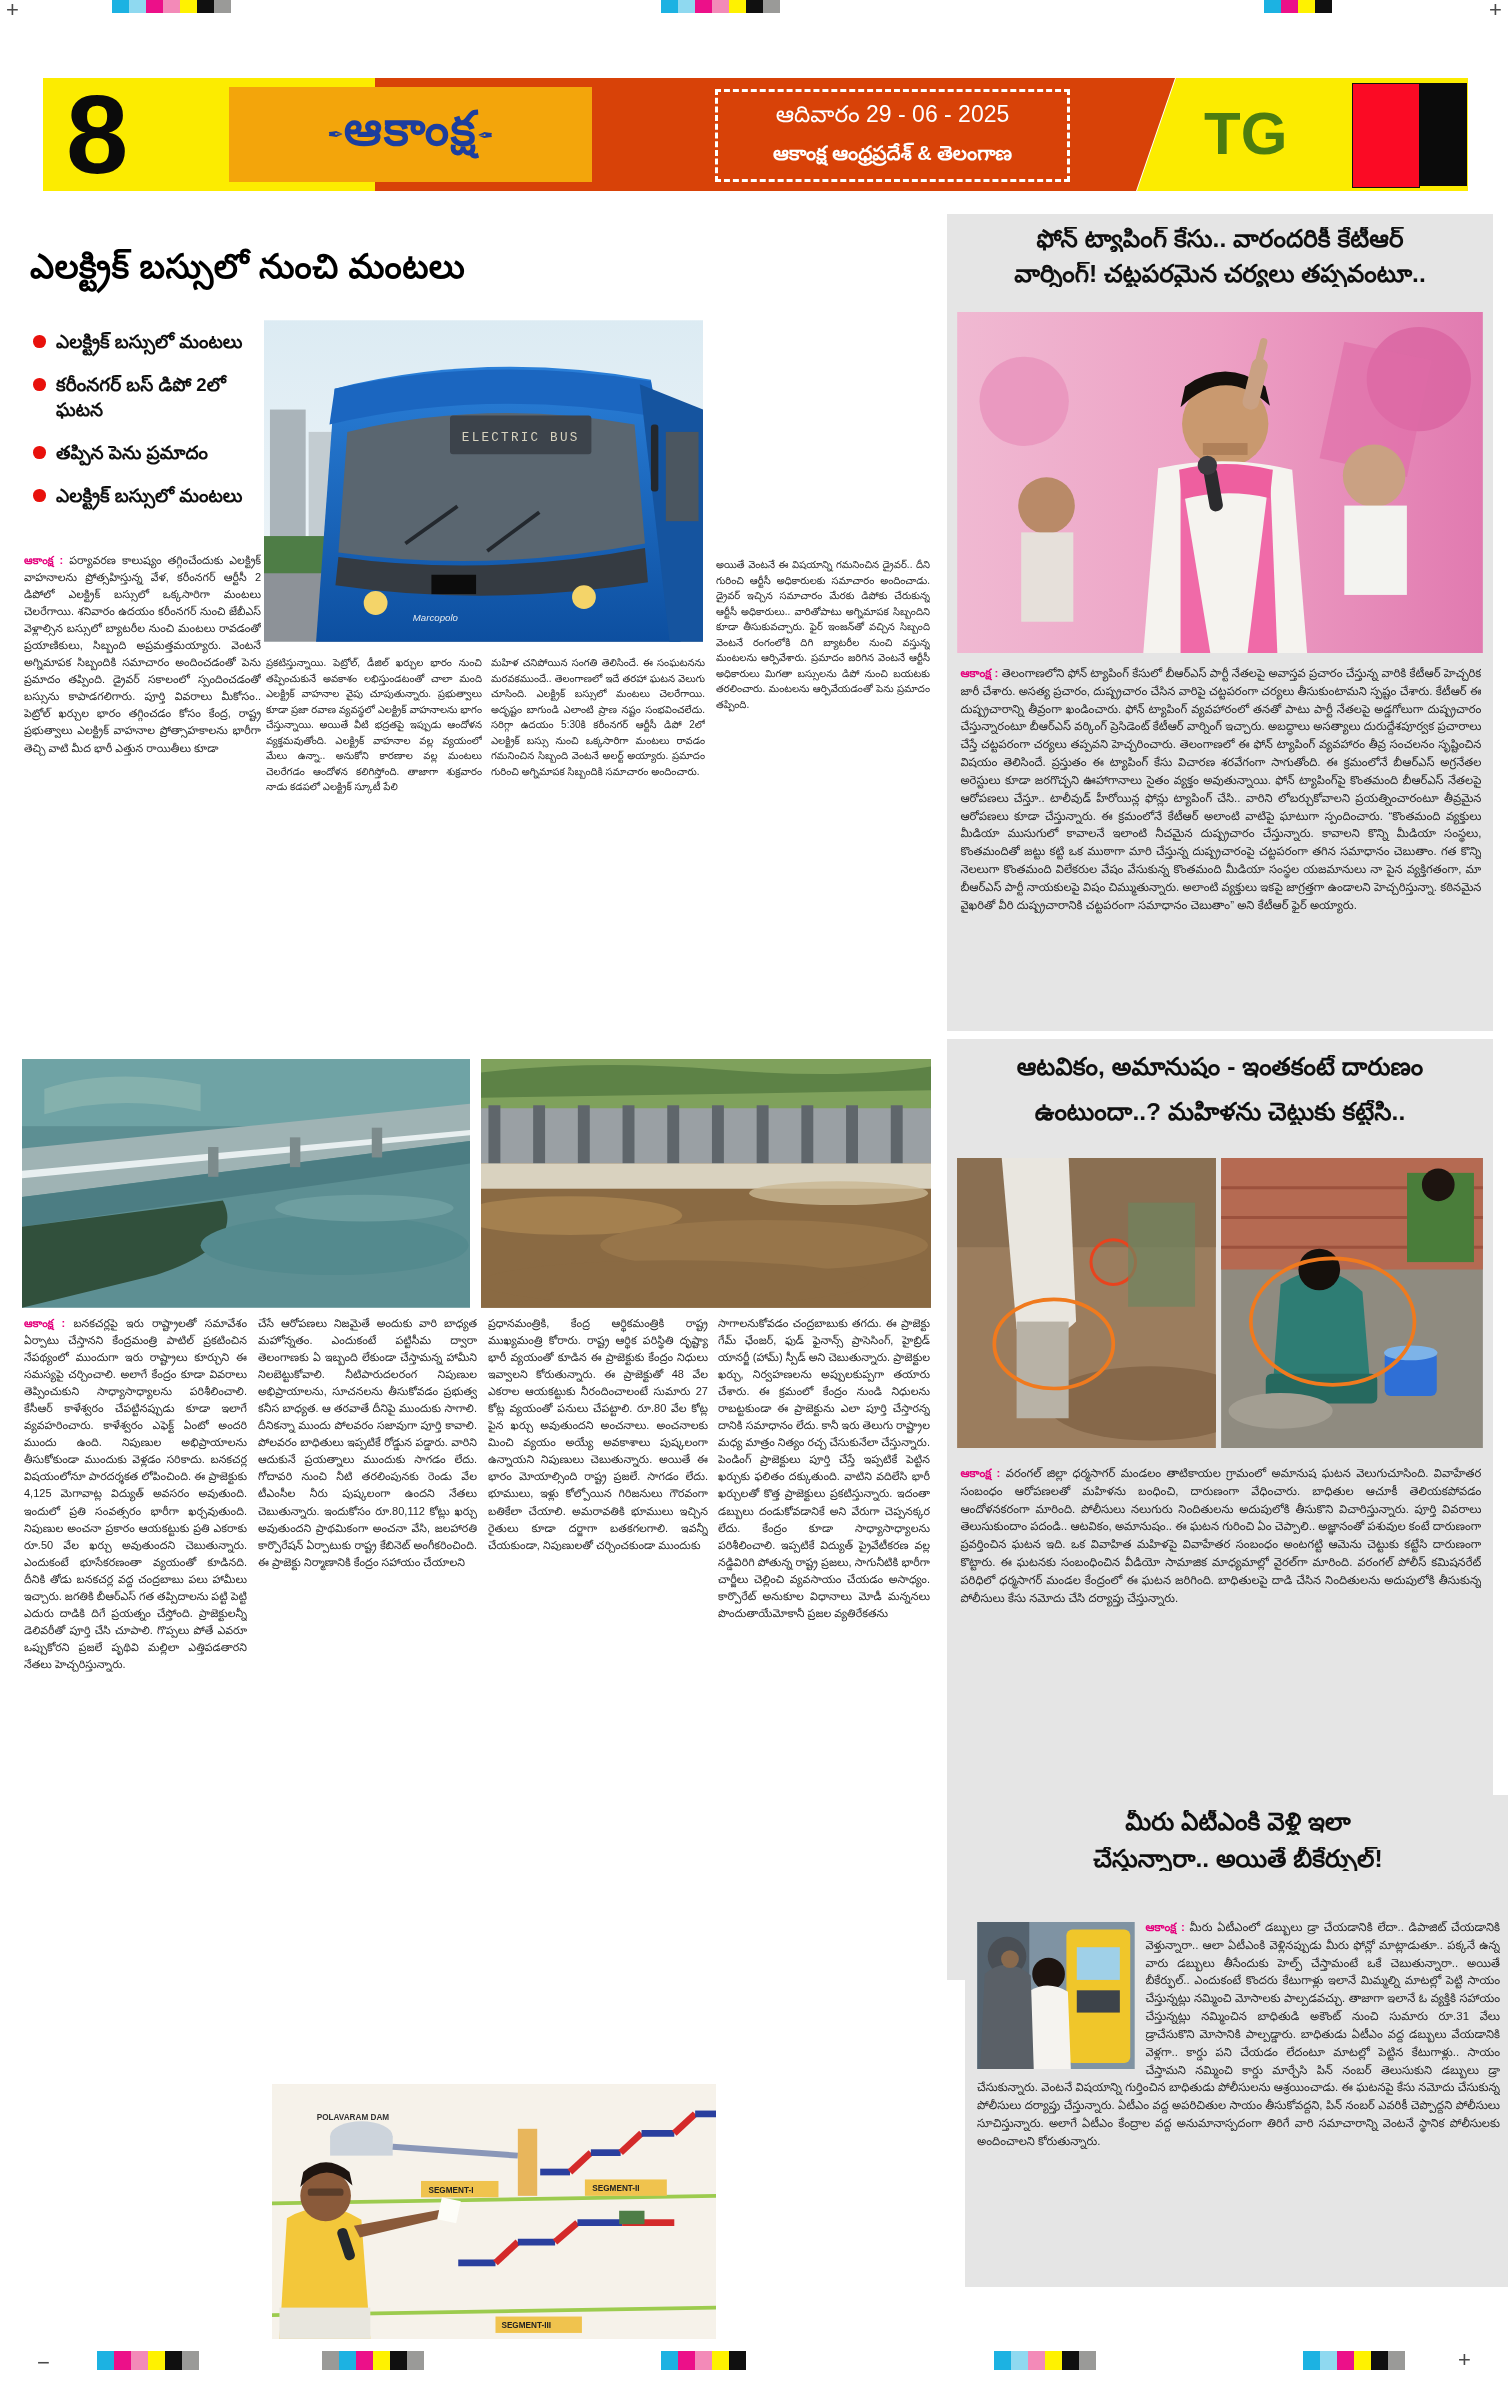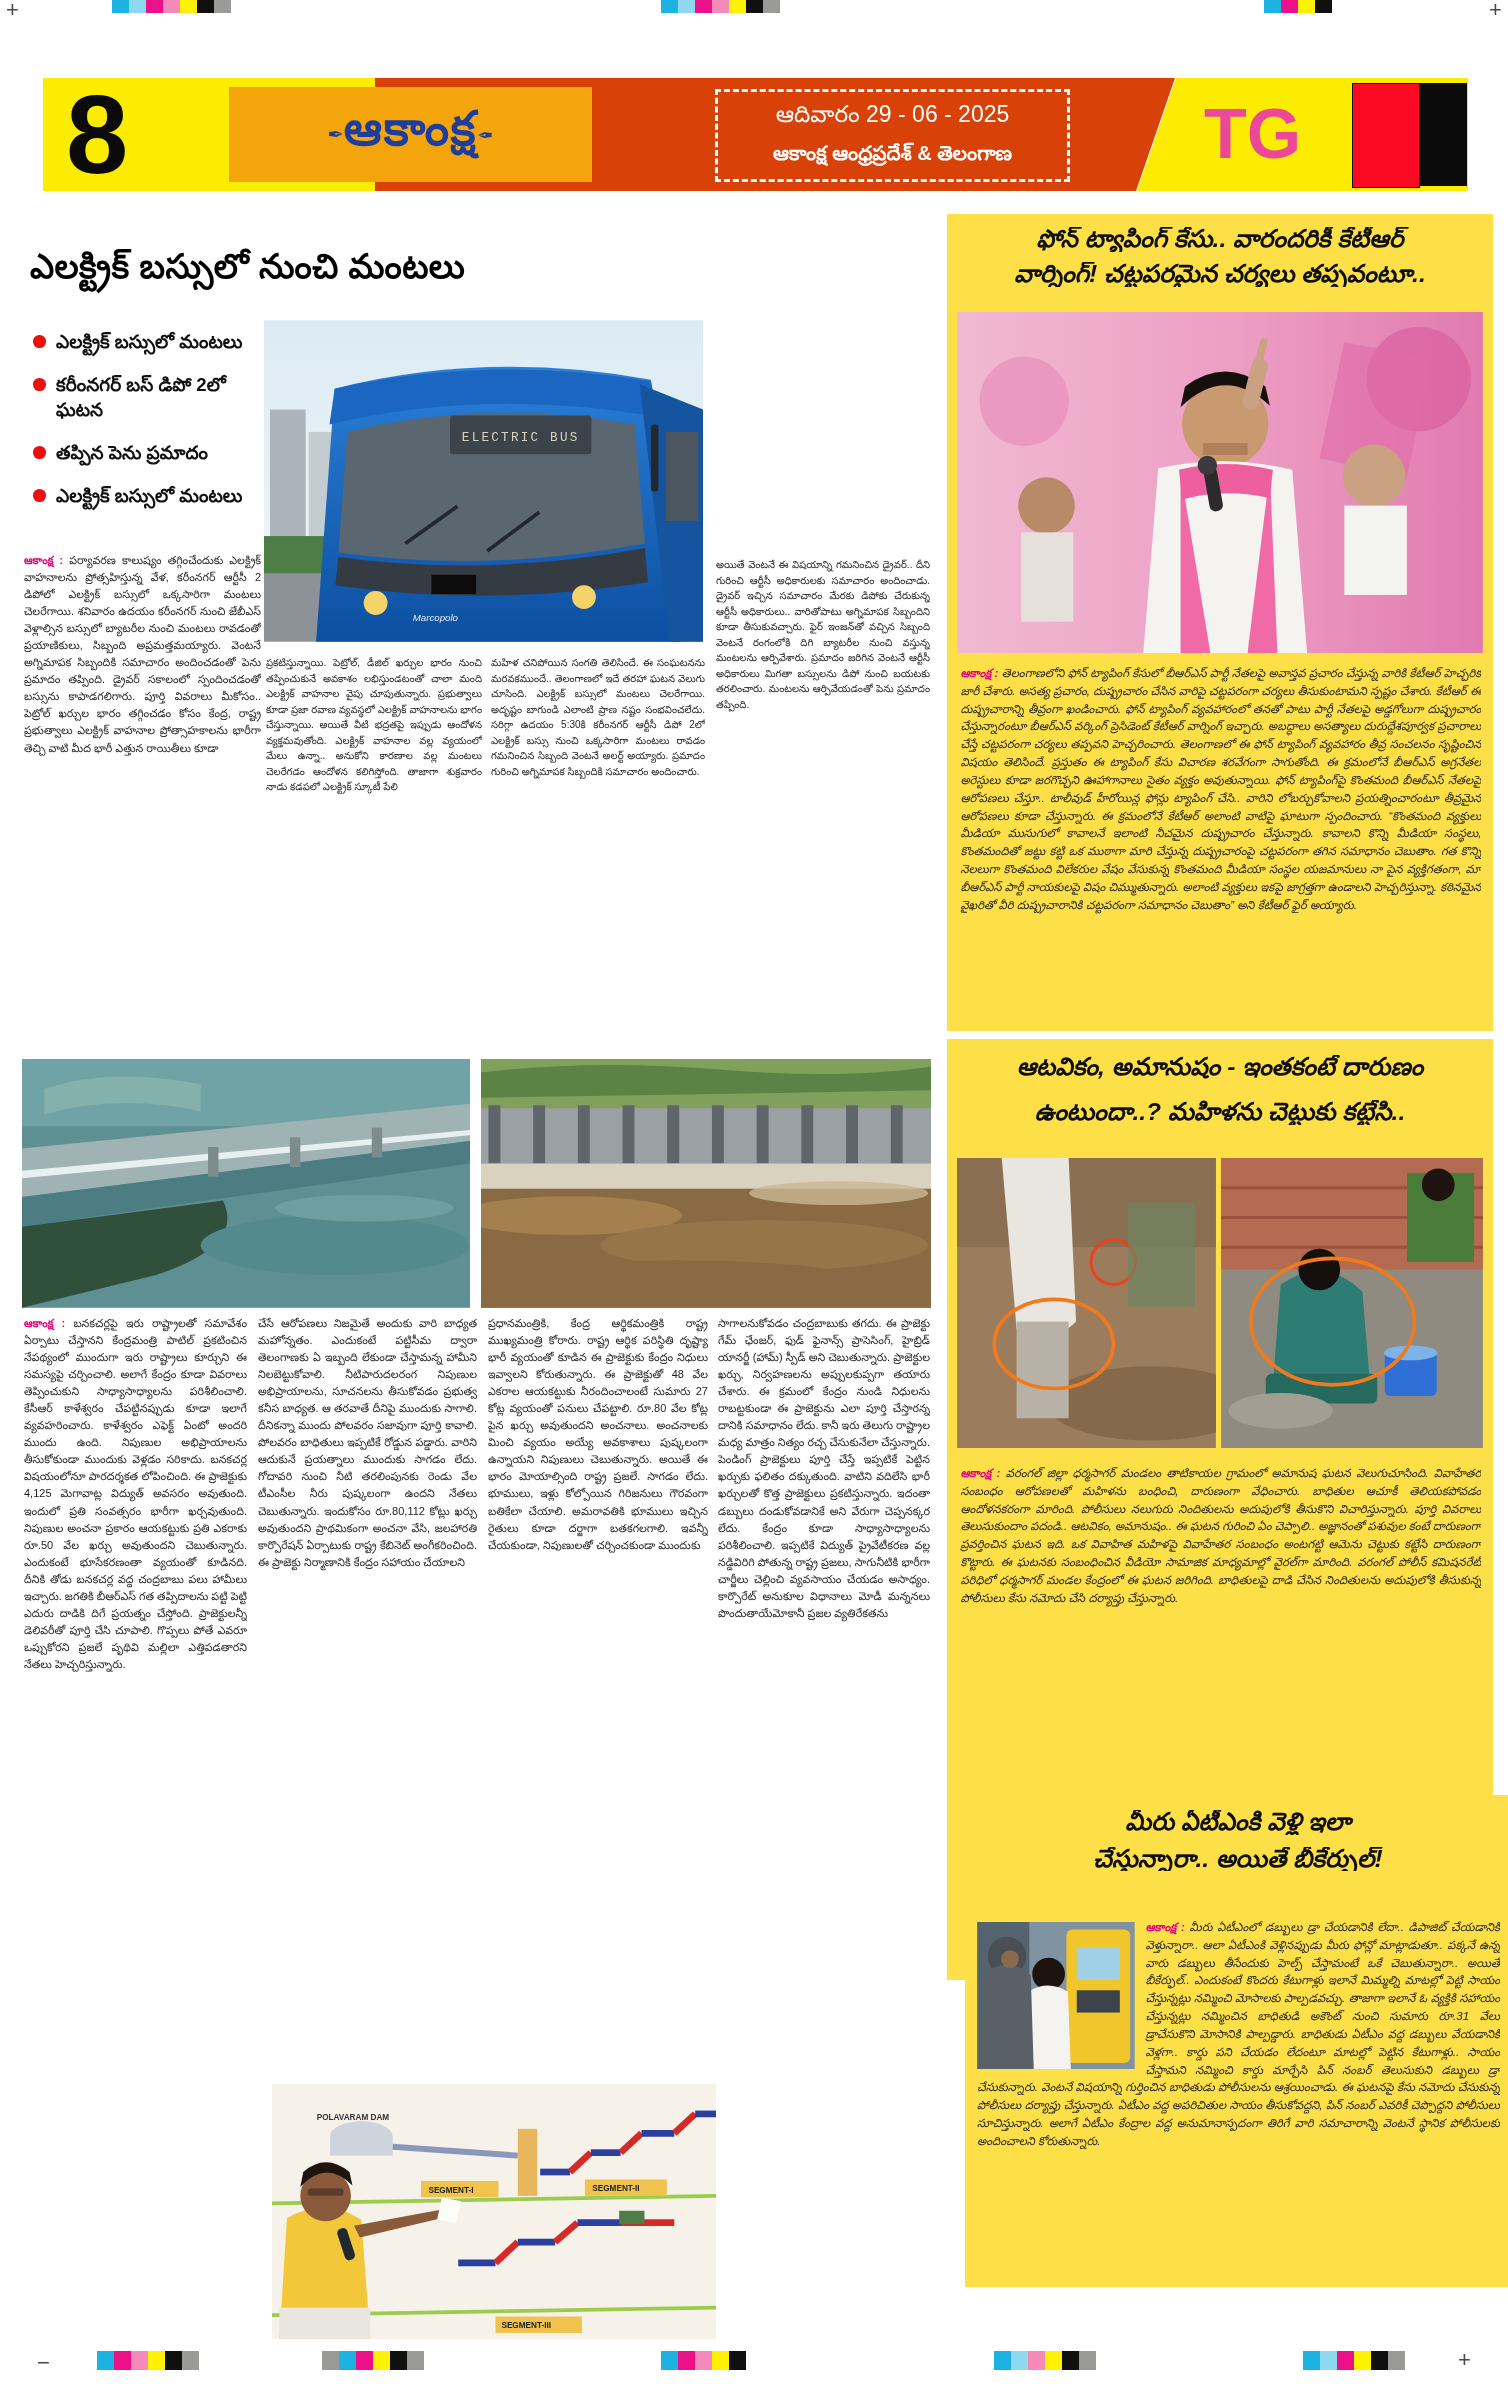--- a/index.html
+++ b/index.html
@@ -16,31 +16,31 @@
   .yellow-block{background:#fcec00;}
   .red-band{background:#d84208;}
   .page-num{font-size:112px;font-weight:bold;color:#0b0b0b;line-height:112px;letter-spacing:-3px;}
   .logo-box{background:#f3a50b;display:flex;align-items:center;justify-content:center;}
   .logo-text{color:#1d3e9e;font-weight:bold;font-size:48px;letter-spacing:1.5px;}
   .pen{color:#1d3e9e;font-size:19.4px;}
   .date-box{border:3px dashed #ffffff;color:#ffffff;text-align:center;display:flex;flex-direction:column;justify-content:space-evenly;}
   .date-line1{font-size:23px;font-weight:normal;}
   .date-line2{font-size:20px;font-weight:bold;}
   .tg-block{background:#fcec00;}
-  .tg-text{color:#ec4899;font-weight:bold;font-size:70px;line-height:104px;}
+  .tg-text{color:#4d7c0f;font-weight:bold;font-size:60px;line-height:104px;}
   .redrect{background:#fb0a24;border:1.5px solid #111;}
   .blackrect{background:#0b0b0b;}
   
   .big-headline{font-weight:bold;color:#000;font-size:34px;white-space:nowrap;overflow:hidden;letter-spacing:0.4px;}
   .red-headline{color:#e8231b;}
   .panel-headline{font-weight:bold;color:#101010;font-size:24.6px;text-align:center;white-space:nowrap;overflow:hidden;line-height:1.0;}
   
   .body-text{font-size:10px;line-height:1.55;text-align:justify;color:#1f1f1f;overflow:hidden;}
   .dl{color:#e4007d;font-weight:bold;}
-  .panel{background:#fde047;font-style:italic;}
+  .panel{background:#e5e5e5;}
   
   .bullet-item{display:flex;gap:10.4px;margin-bottom:18px;font-weight:bold;font-size:18.6px;line-height:1.35;color:#111;}
   .dot{width:12.7px;height:12.7px;border-radius:50%;background:#e8110c;flex:none;margin-top:6px;}
   .photo{overflow:hidden;}
   .atm-float{float:left;margin:3px 10.4px 4.5px 0;}
 </style>
 </head>
 <body>
 
 <div class="page">

